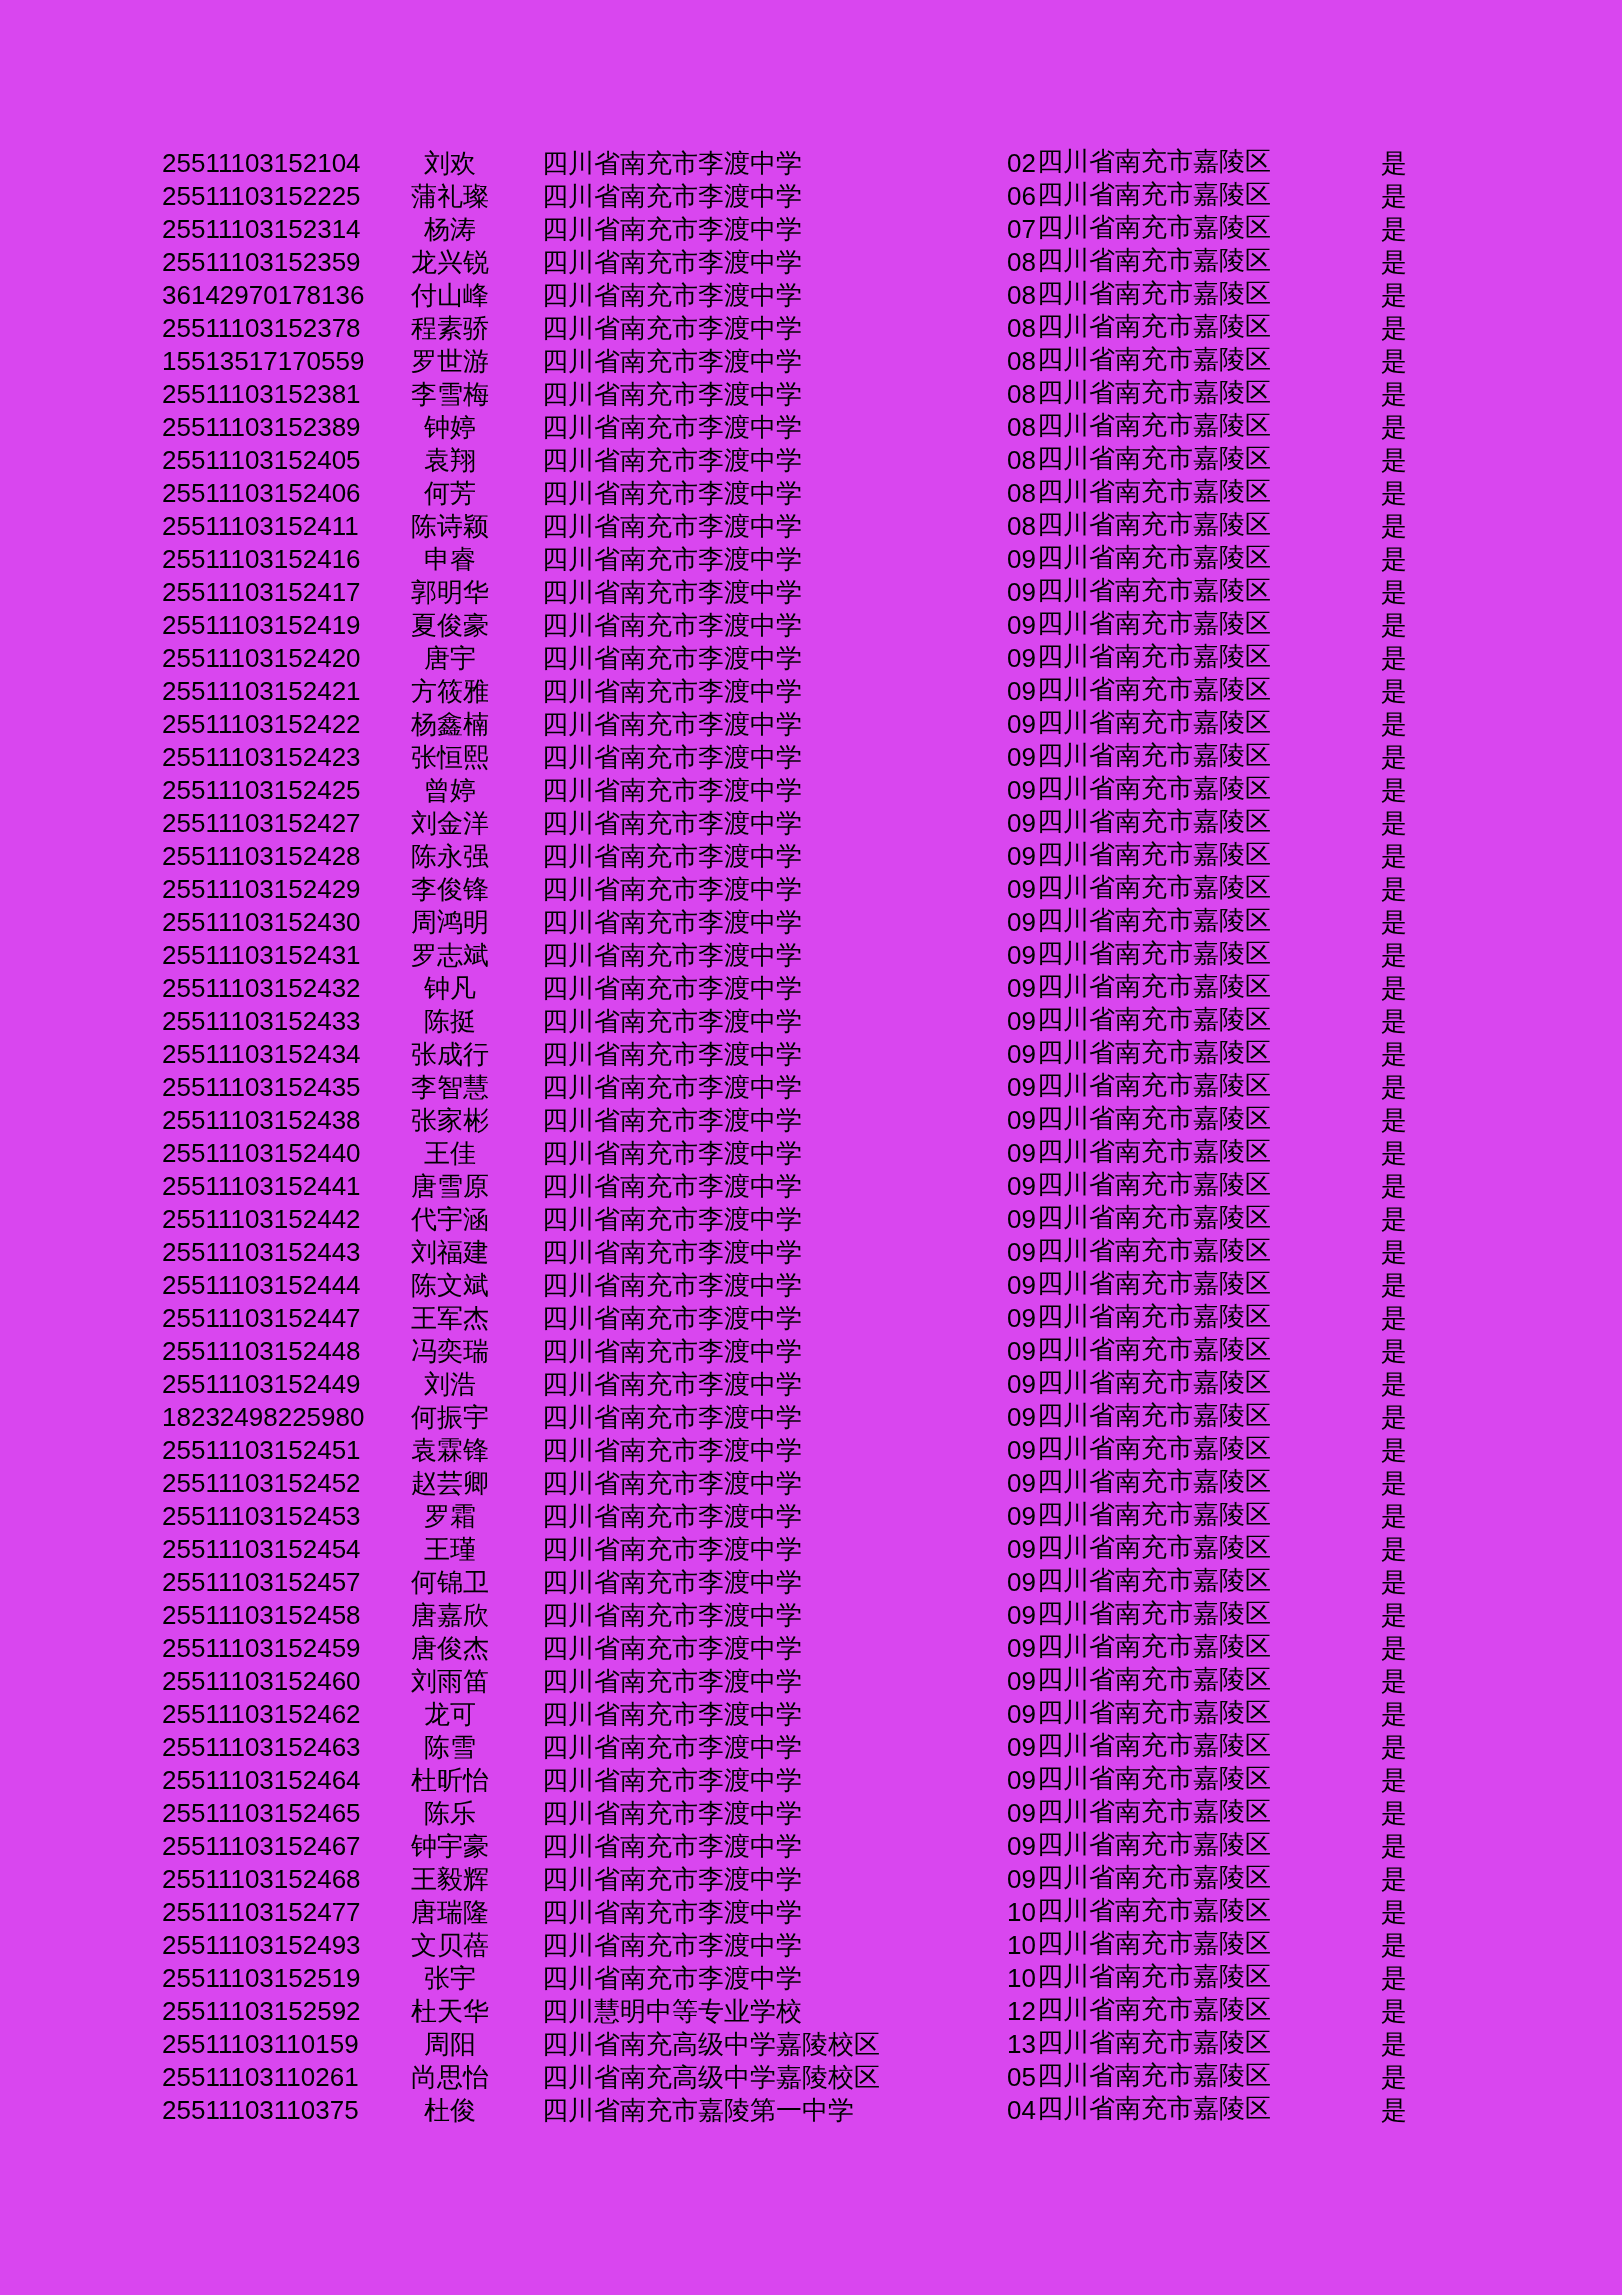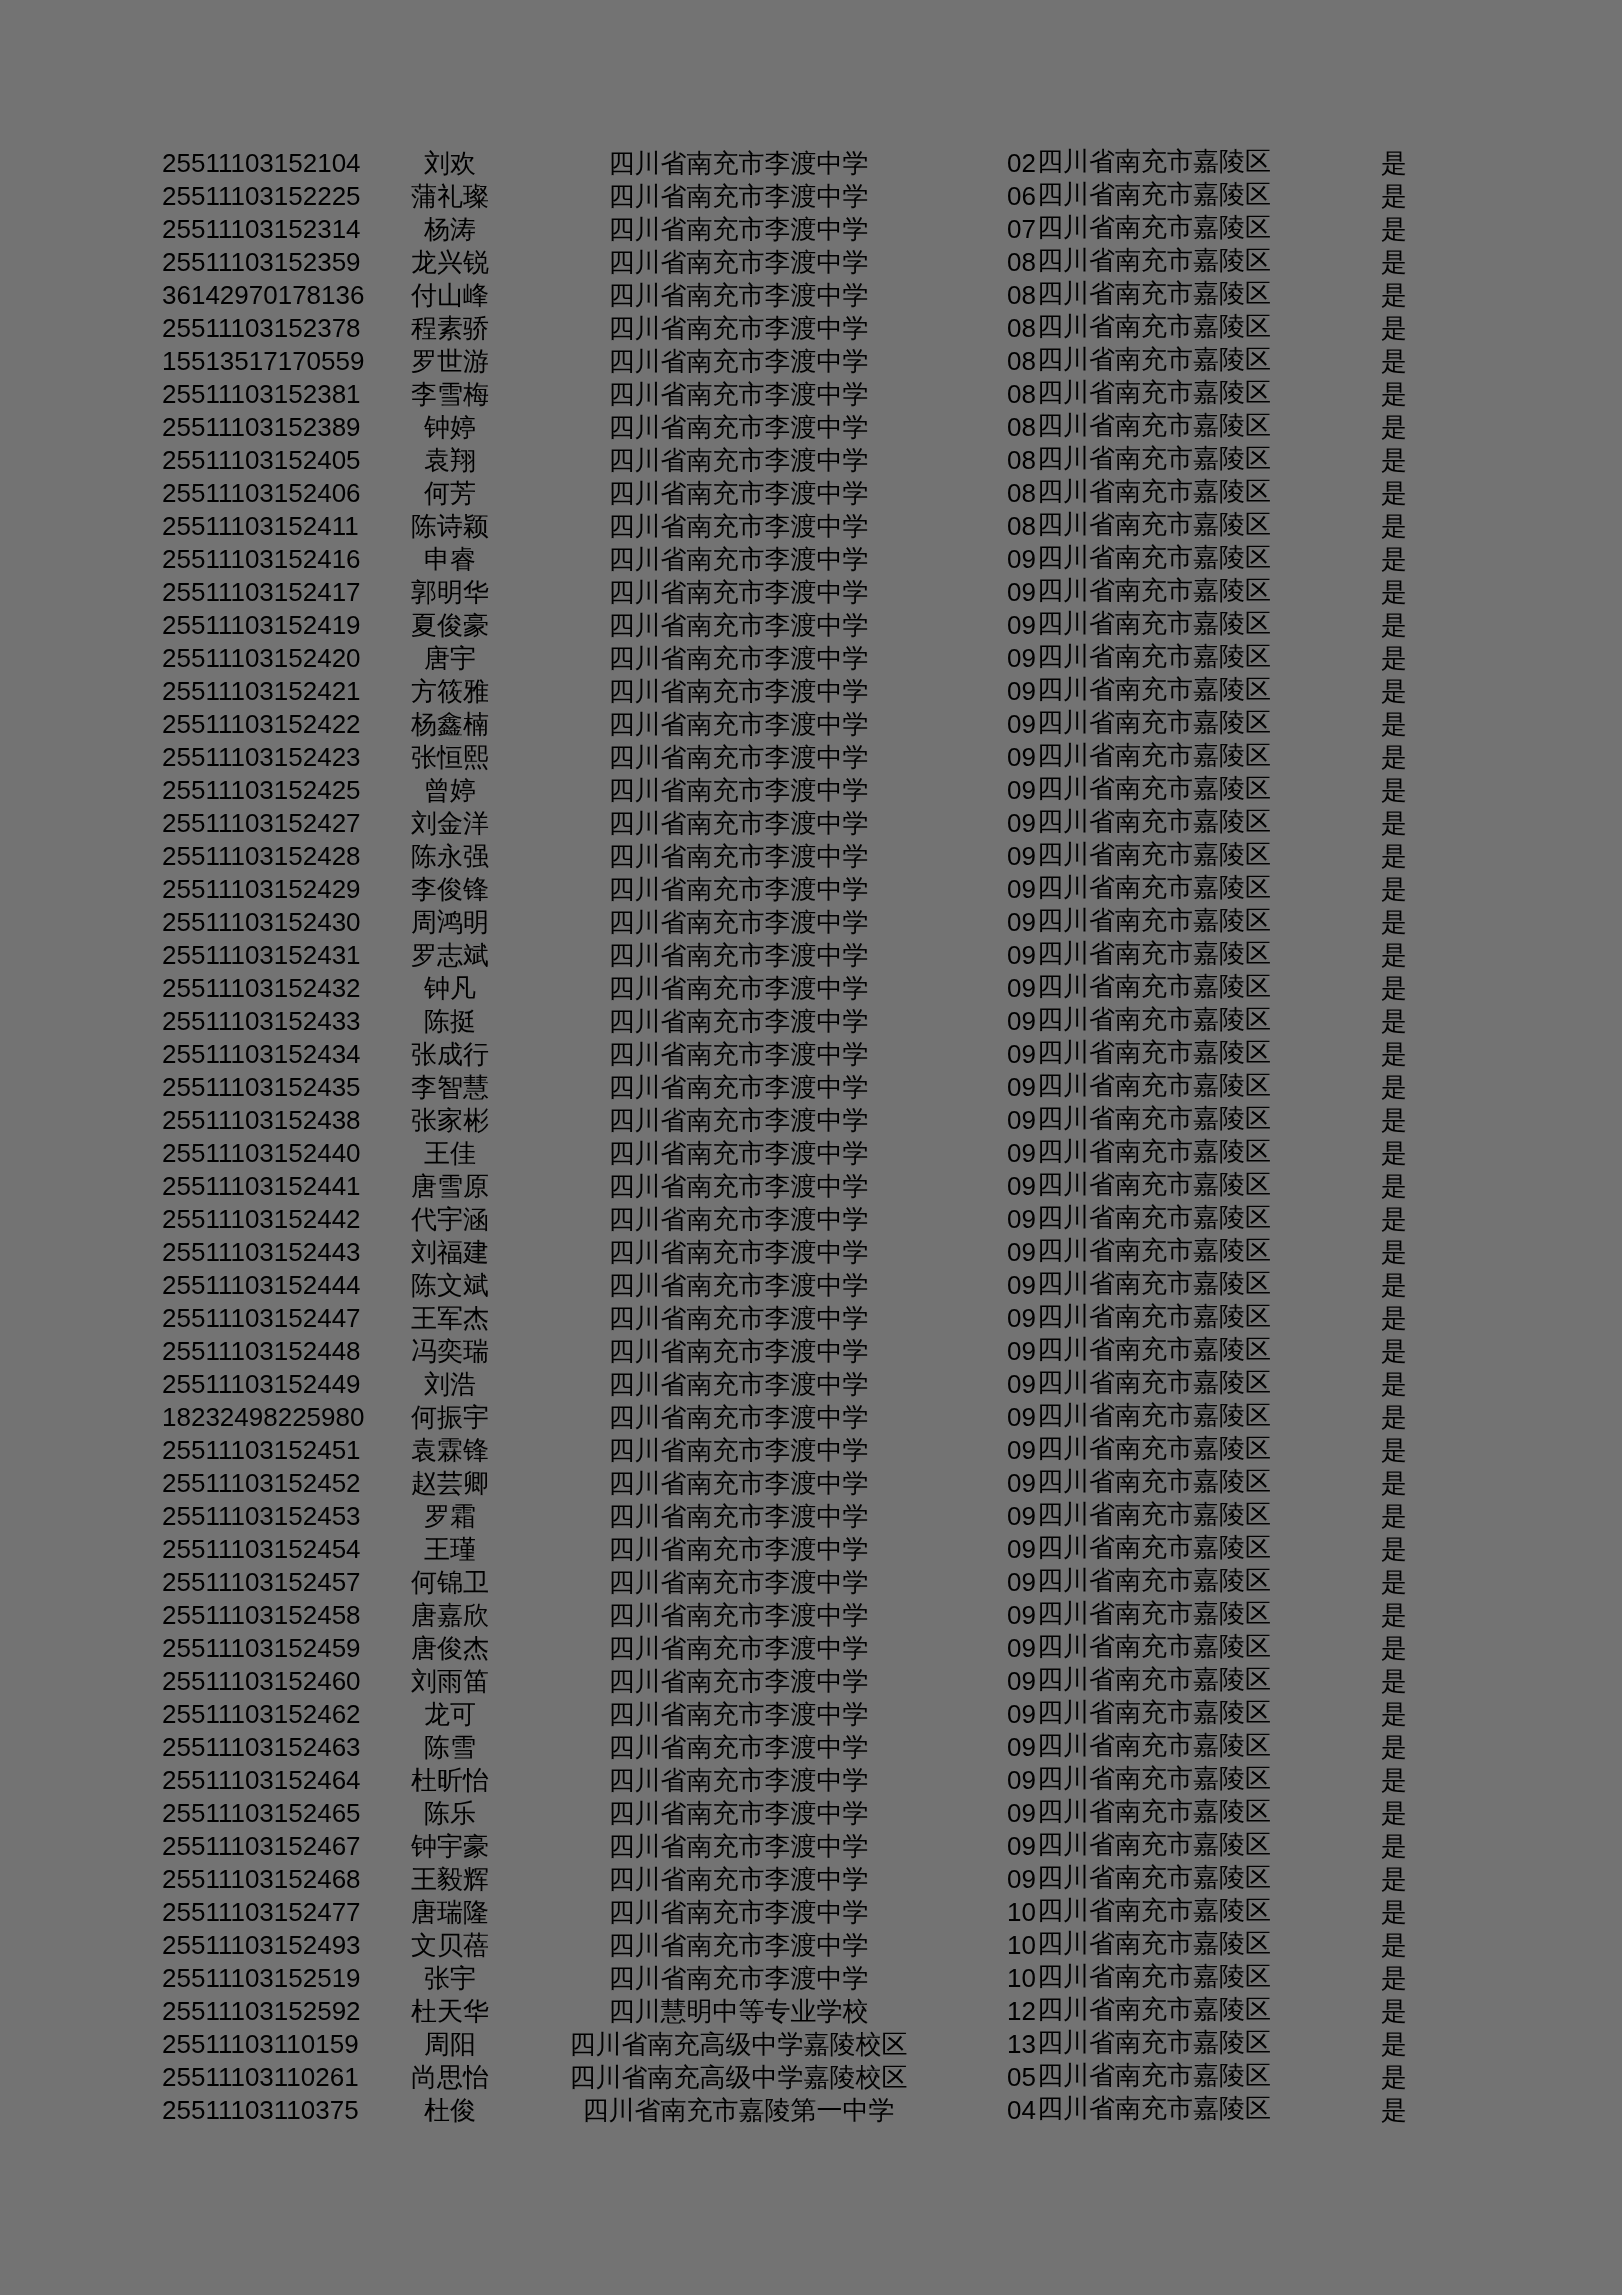--- a/index.html
+++ b/index.html
@@ -4,21 +4,21 @@
 <style>
   html, body {
     margin: 0;
     padding: 0;
     background: #888;
   }
   .page {
     position: relative;
     width: 1623px;
     height: 2295px;
-    background: #737373;
+    background: #d946ef;
     overflow: hidden;
     font-family: "Liberation Serif", serif;
     color: #000000;
   }
   .table {
     position: absolute;
     top: 147px;
     left: 0;
     width: 1623px;
   }
@@ -46,21 +46,21 @@
     text-align: left;
   }
   .cell.name {
     left: 353px;
     width: 194px;
     text-align: center;
   }
   .cell.school {
     left: 542px;
     width: 393px;
-    text-align: center;
+    text-align: left;
     font-family: Liberation Serif, serif;
   }
   .cell.klass {
     left: 957px;
     width: 79px;
     text-align: right;
   }
   .cell.district {
     left: 984px;
     width: 340px;

